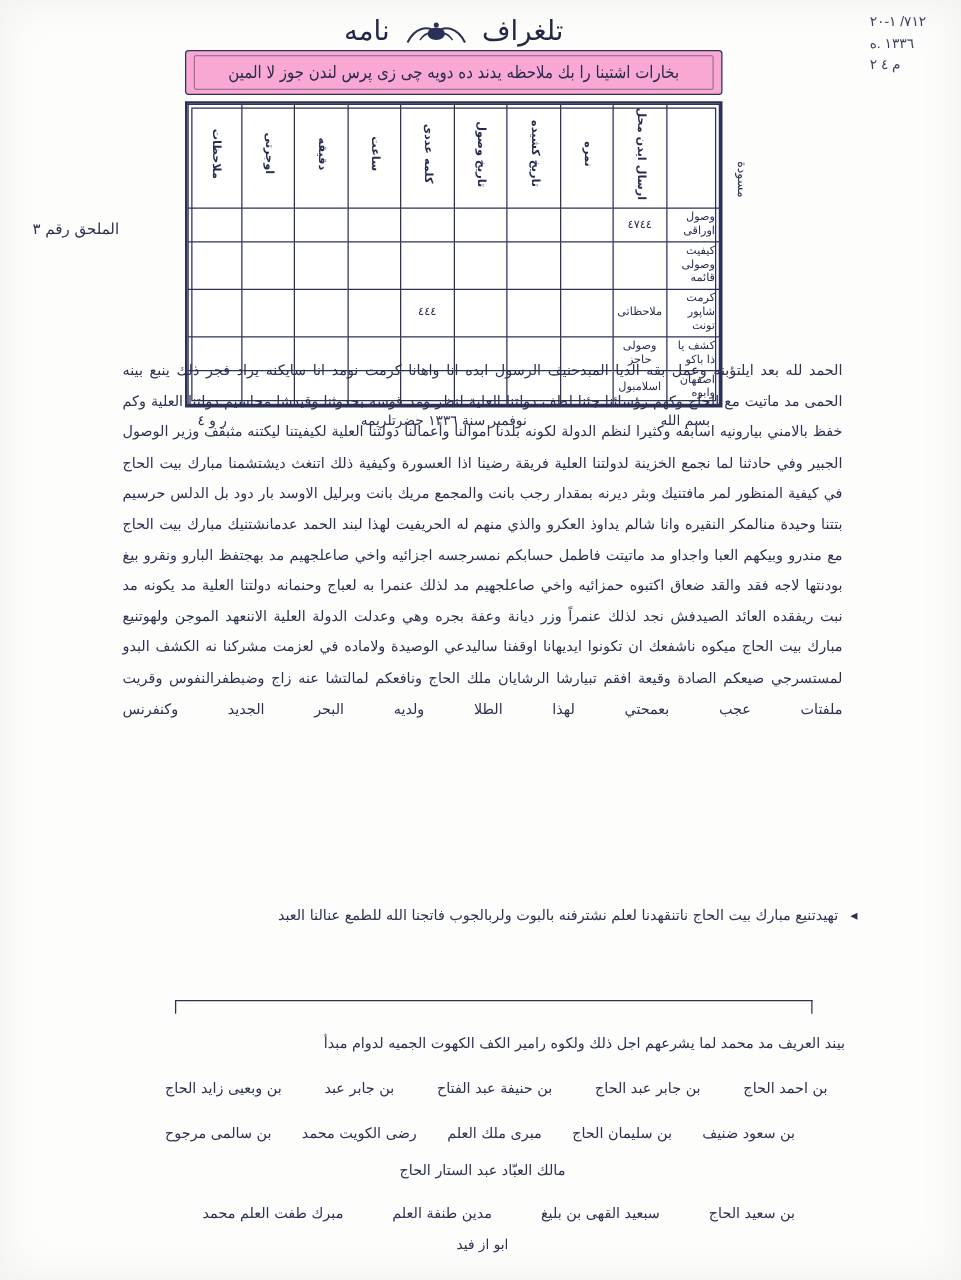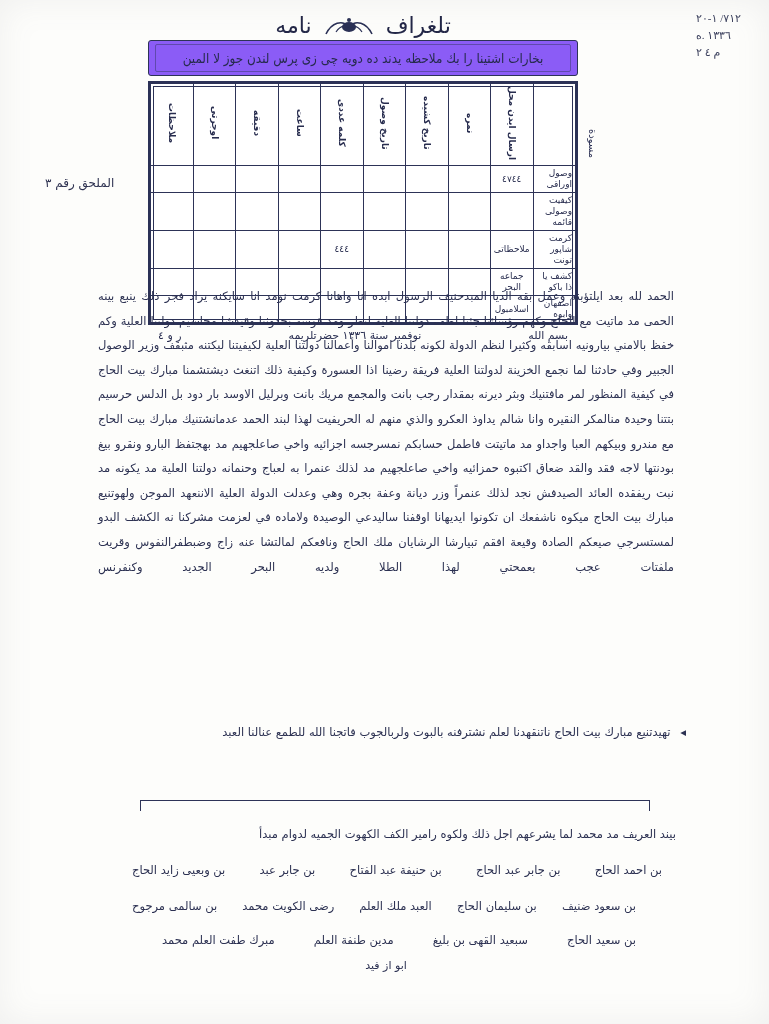--- a/index.html
+++ b/index.html
@@ -27,32 +27,32 @@
     pointer-events: none;
     box-shadow: inset 0 0 34px rgba(120,120,130,0.10);
   }
 
   
   .archive-ref {
     position: absolute;
     top: 10px;
     right: 28px;
     text-align: left;
-    font-family: Liberation Serif, serif;
+    font-family: Liberation Sans, sans-serif;
     font-size: 11px;
     color: #3a3f5c;
     line-height: 17px;
     letter-spacing: 0.5px;
   }
   .archive-ref div { white-space: nowrap; }
 
   
   .margin-note {
     position: absolute;
-    left: 45px;
+    left: 26px;
     top: 176px;
     font-size: 12px;
     color: #2d3150;
     direction: rtl;
     font-family: "DejaVu Sans", sans-serif;
   }
 
   
   .telegram {
     position: absolute;
@@ -85,21 +85,21 @@
   .tg-banner {
     margin-top: 2px;
     height: 34px;
     border: 1.6px solid #2d3357;
     border-radius: 3px;
     position: relative;
     display: flex;
     align-items: center;
     justify-content: center;
     direction: rtl;
-    background: #8b5cf6;
+    background: #f9a8d4;
   }
   .tg-banner .banner-text {
     font-size: 12px;
     color: #262b4d;
     letter-spacing: 1px;
     white-space: nowrap;
     transform: scaleY(1.15);
   }
   .tg-banner::after {
     content: "";
@@ -356,21 +356,21 @@
             <td></td>
             <td></td>
             <td>٤٤٤</td>
             <td></td>
             <td></td>
             <td></td>
             <td></td>
           </tr>
           <tr>
             <td class="col-wide dotted">کشف یا ذا باکو</td>
-            <td class="col-mid">جماعه البحر</td>
+            <td class="col-mid">وصولی حاجز</td>
             <td></td>
             <td></td>
             <td></td>
             <td></td>
             <td></td>
             <td></td>
             <td></td>
             <td></td>
           </tr>
           <tr>
@@ -414,24 +414,25 @@
       <span>بن احمد الحاج</span>
       <span>بن جابر عبد الحاج</span>
       <span>بن حنيفة عبد الفتاح</span>
       <span>بن جابر عبد</span>
       <span>بن وبعيى زايد الحاج</span>
     </div>
 
     <div class="sign-row indent">
       <span>بن سعود ضنيف</span>
       <span>بن سليمان الحاج</span>
-      <span>العبد ملك العلم</span>
+      <span>مبرى ملك العلم</span>
       <span>رضى الكويت محمد</span>
       <span>بن سالمى مرجوح</span>
     </div>
+    <div class="sign-tail">مالك العبّاد          عبد الستار          الحاج</div>
 
     <div class="sign-bottom">
       <span>بن سعيد الحاج</span>
       <span>سبعيد القهى بن بليغ</span>
       <span>مدين طنفة العلم</span>
       <span>مبرك طفت العلم محمد</span>
     </div>
     <div class="sign-extra">ابو از فيد</div>
   </div>
 

